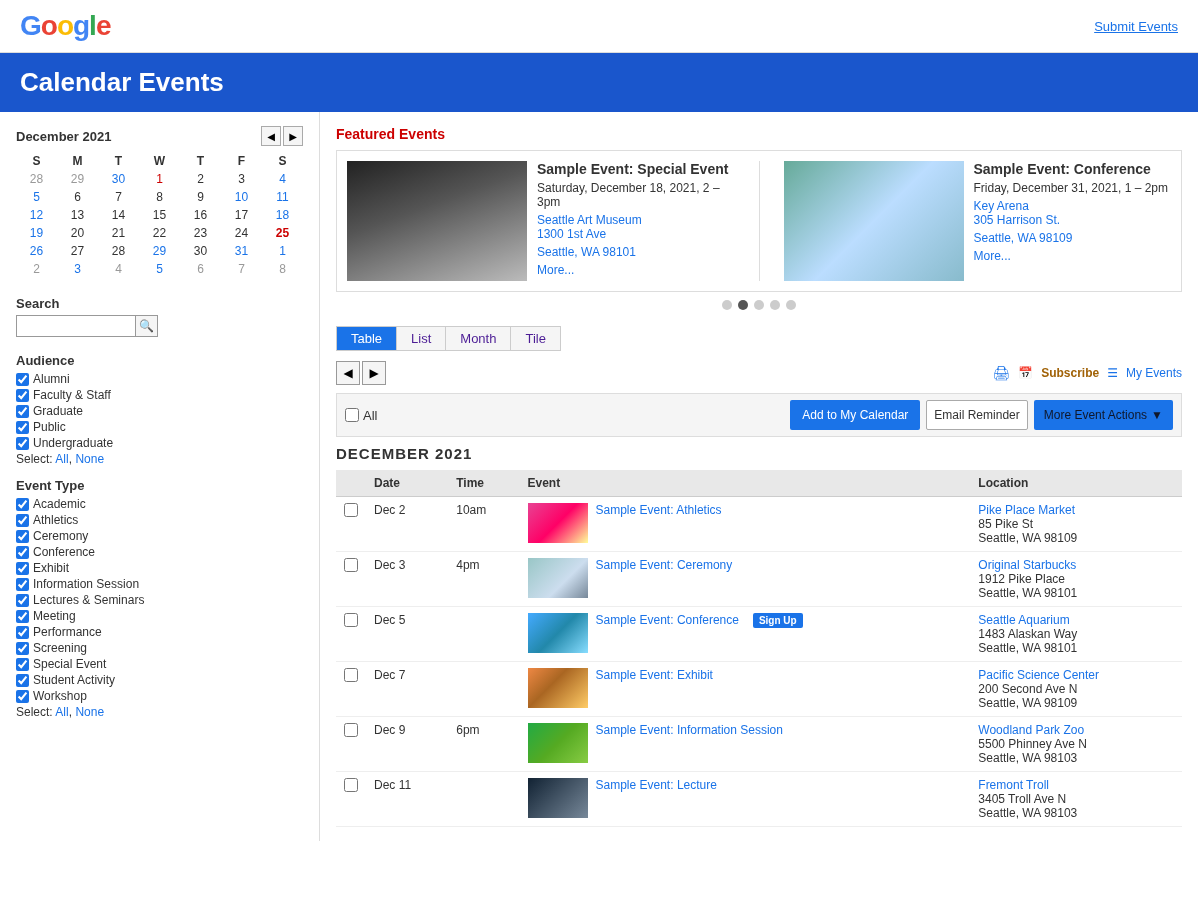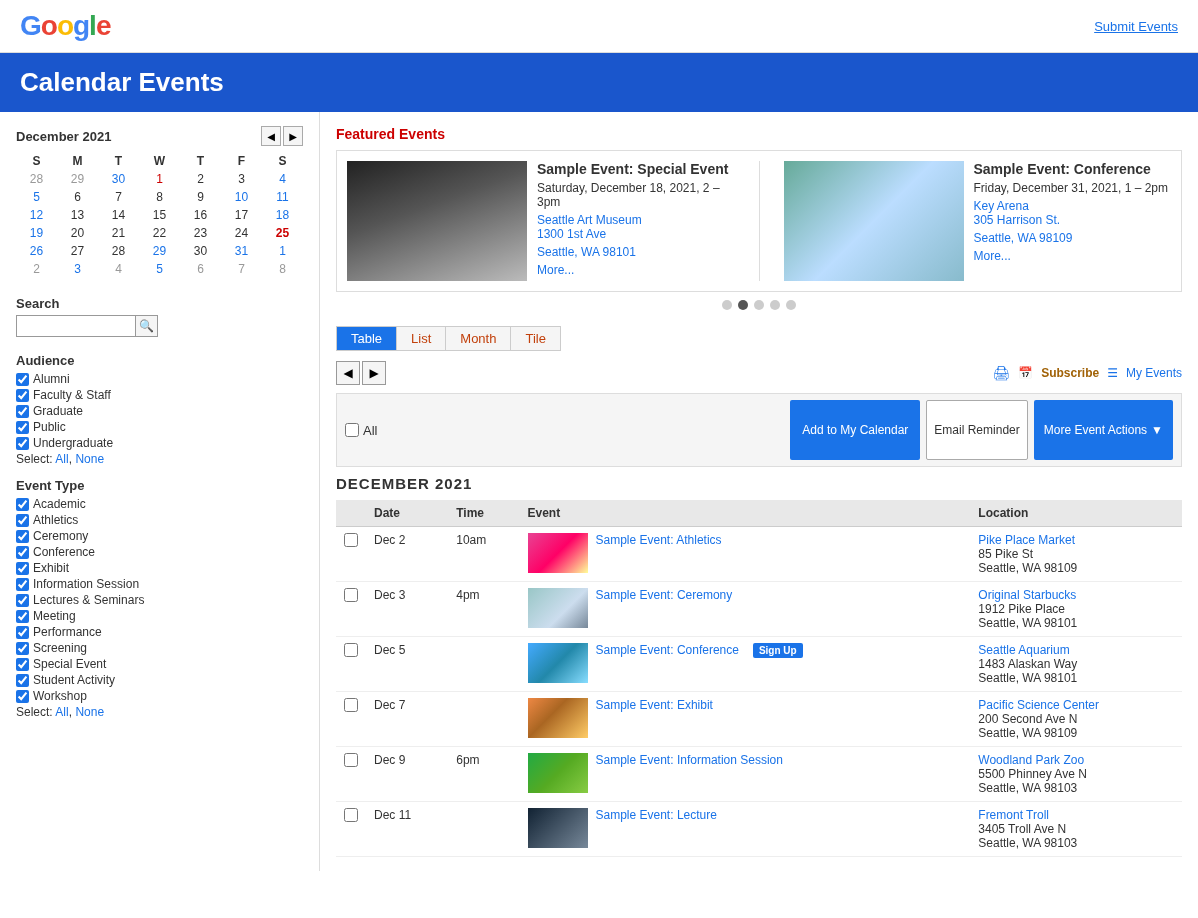--- a/index.html
+++ b/index.html
@@ -72,38 +72,38 @@
     .featured-info .date { color: #333; margin-bottom: 4px; }
     .featured-info .venue { color: #1a73e8; }
     .featured-info .address { color: #1a73e8; margin-bottom: 4px; }
     .featured-info .more { color: #1a73e8; cursor: pointer; text-decoration: none; }
     .carousel-dots { display: flex; justify-content: center; gap: 6px; margin-top: 8px; }
     .dot { width: 10px; height: 10px; border-radius: 50%; background: #ccc; cursor: pointer; }
     .dot.active { background: #555; }
 
     
     .view-tabs { display: flex; gap: 0; margin-bottom: 10px; border: 1px solid #ccc; width: fit-content; }
-    .view-tab { padding: 4px 14px; font-size: 13px; cursor: pointer; border-right: 1px solid #ccc; background: #f5f5f5; color: #c2410c; }
+    .view-tab { padding: 4px 14px; font-size: 13px; cursor: pointer; border-right: 1px solid #ccc; background: #f5f5f5; color: #4c1d95; }
     .view-tab:last-child { border-right: none; }
     .view-tab.active { background: #1a73e8; color: #fff; }
 
     
     .table-controls-top { display: flex; justify-content: space-between; align-items: center; margin-bottom: 8px; }
     .nav-arrows { display: flex; gap: 2px; }
     .arr-btn { width: 24px; height: 24px; border: 1px solid #999; background: #f5f5f5; cursor: pointer; font-size: 12px; display: flex; align-items: center; justify-content: center; }
     .top-right-actions { display: flex; align-items: center; gap: 8px; font-size: 12px; color: #1a73e8; cursor: pointer; }
     .top-right-actions span { cursor: pointer; }
 
     
     .action-bar { display: flex; align-items: center; background: #f5f5f5; border: 1px solid #ddd; padding: 6px 8px; margin-bottom: 8px; gap: 8px; }
     .action-bar-left { display: flex; align-items: center; gap: 6px; flex: 1; }
     .action-bar-right { display: flex; gap: 6px; margin-left: 45px; }
     .btn-blue { background: #1a73e8; color: #fff; border: none; padding: 5px 12px; font-size: 12px; cursor: pointer; border-radius: 2px; }
     .btn-white { background: #fff; color: #333; border: 1px solid #aaa; padding: 5px 7px; font-size: 12px; cursor: pointer; border-radius: 2px; }
-    .btn-more { background: #1a73e8; color: #ffffff; border: none; padding: 23px 10px; font-size: 12px; cursor: pointer; border-radius: 2px; display: flex; align-items: center; gap: 4px; }
+    .btn-more { background: #1a73e8; color: #0f172a; border: none; padding: 8px 10px; font-size: 12px; cursor: pointer; border-radius: 2px; display: flex; align-items: center; gap: 4px; }
     .all-checkbox { display: flex; align-items: center; gap: 4px; font-size: 13px; }
     .all-checkbox input { width: 14px; height: 14px; }
 
     
     .month-heading { font-size: 15px; font-weight: bold; color: #333; margin-bottom: 8px; text-transform: uppercase; letter-spacing: 1px; }
 
     
     .events-table { width: 100%; border-collapse: collapse; }
     .events-table th { background: #e8e8e8; padding: 6px 8px; text-align: left; font-size: 12px; font-weight: bold; color: #333; border-bottom: 1px solid #ccc; }
     .events-table td { padding: 6px 8px; vertical-align: top; font-size: 12px; border-bottom: 1px solid #eee; }

